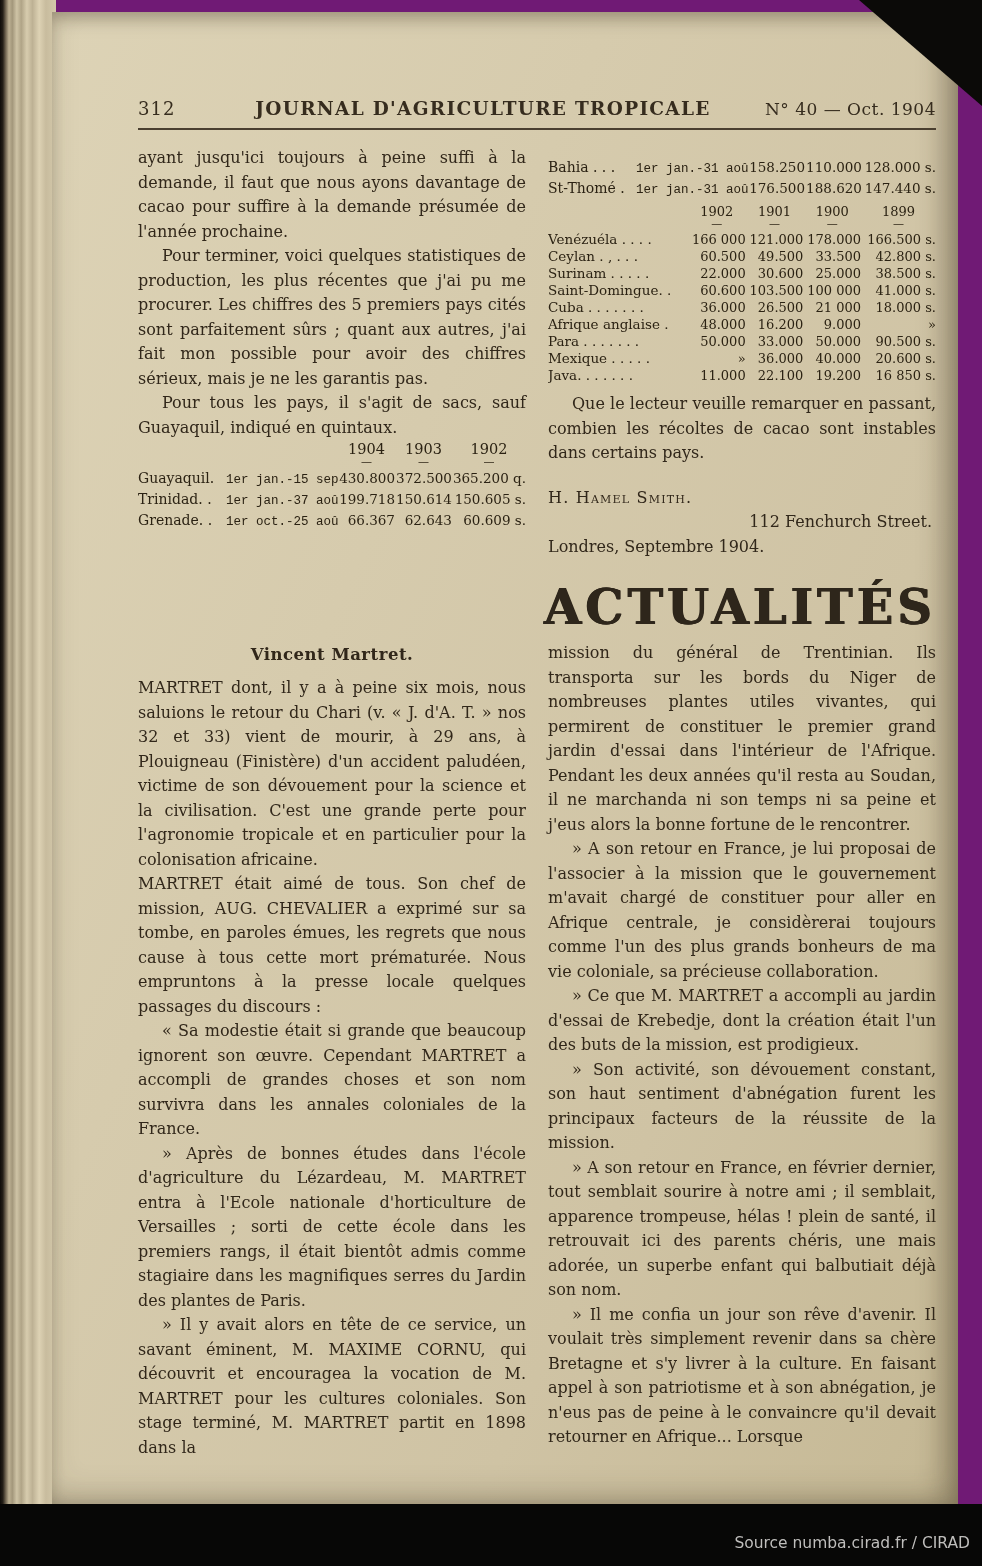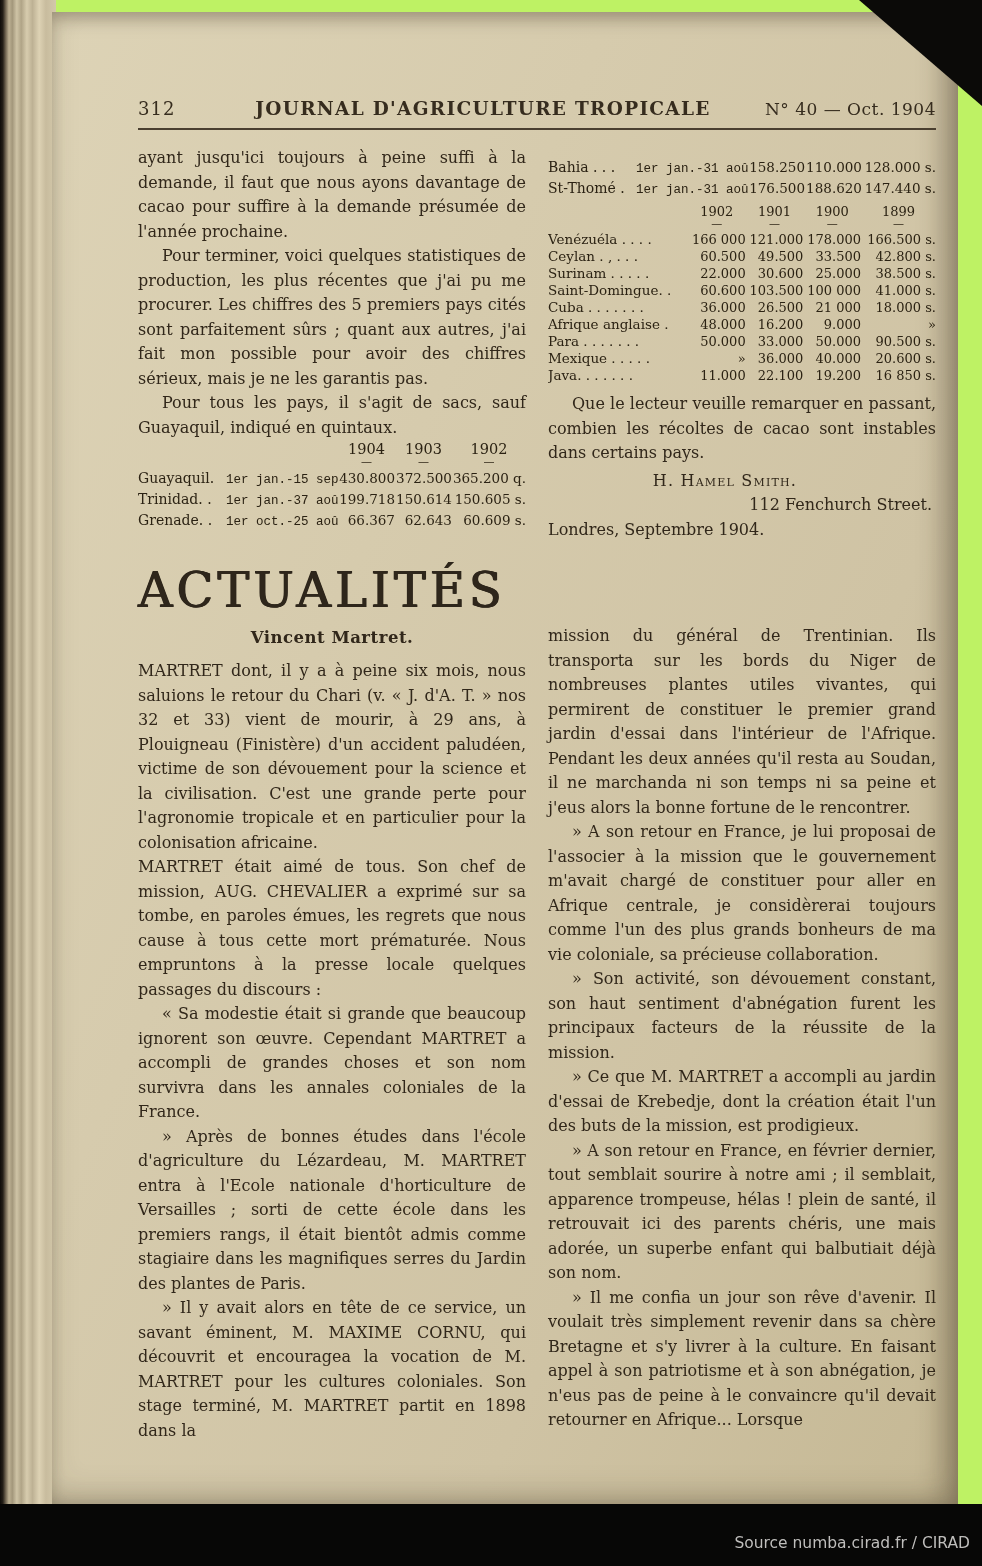--- a/index.html
+++ b/index.html
@@ -1,17 +1,17 @@
 <!DOCTYPE html>
 <html lang="fr"><head>
 <meta charset="utf-8">
 <style>
   * { margin:0; padding:0; box-sizing:border-box; }
   body { background:#000; font-family:"DejaVu Serif","Liberation Serif",serif; }
-  .screen { position:relative; width:982px; height:1566px; background:#bef264; overflow:hidden; }
+  .screen { position:relative; width:982px; height:1566px; background:#701a75; overflow:hidden; }
 
   
   .book-edges { position:absolute; left:0; top:0; bottom:62px; width:56px;
     background:linear-gradient(90deg,#0e0c09 0%,#241f18 5%,#6f6450 10%,#bdb193 16%,#a3977b 22%,#cfc4a6 30%,#b0a487 38%,#d7ccae 48%,#bdb194 58%,#ddd2b4 70%,#c8bc9e 82%,#d3c8aa 100%);
   }
 
   .paper { position:absolute; left:52px; top:12px; right:24px; bottom:62px;
     background:linear-gradient(115deg,#ddd3b6 0%,#d6cbad 35%,#cfc3a4 70%,#c5b894 100%);
     box-shadow: inset -16px 0 26px rgba(35,25,10,.28), inset 0 -12px 30px rgba(60,48,25,.12), inset 0 6px 14px rgba(35,25,10,.16);
     padding:86px 22px 0 86px; color:#31271a; overflow:hidden;
@@ -42,25 +42,25 @@
   .t-head { margin-bottom:3px; }
   .t-head .year { text-align:center; font-size:14.5px; }
   .t-head .year::after { content:"—"; display:block; line-height:9px; font-size:11px; }
 
   .table-c { margin-top:4px; }
   .tc-name { width:140px; font-size:13.5px; white-space:nowrap; overflow:hidden; }
   .table-c .t-row { line-height:17px; }
   .table-c .t-num { font-size:13px; }
 
   .remark { margin-top:8px; }
-  .sig { margin-top:3px; text-align:center; padding-right:34px; font-variant:small-caps; letter-spacing:1.2px; font-size:16px; line-height:24.5px; }
+  .sig { margin-top:20px; text-align:left; padding-right:34px; font-variant:small-caps; letter-spacing:1.2px; font-size:16px; line-height:24.5px; }
   .addr { text-align:right; padding-right:4px; font-size:16px; line-height:24.5px; }
   .dateline { font-size:16px; line-height:24.5px; }
 
-  .section-title { text-align:left; font-size:48px; font-weight:normal; letter-spacing:4px; color:#2e261b;
+  .section-title { text-align:right; font-size:48px; font-weight:bold; letter-spacing:4px; color:#2e261b;
     margin:20px 0 4px; text-shadow:.6px 0 currentColor, -.6px 0 currentColor; }
 
   .article-title { text-align:center; font-size:16.5px; font-weight:bold; letter-spacing:.5px; margin:4px 0 12px; }
   .article-section { margin-top:6px; }
 
   .bottom-bar { position:absolute; left:0; right:0; bottom:0; height:62px; background:#070706;
     display:flex; justify-content:flex-end; align-items:center; padding:16px 12px 0 0; }
   .source-text { color:#bfbebc; font-family:"DejaVu Sans","Liberation Sans",sans-serif; font-size:15.5px; }
 </style>
 </head>
@@ -241,22 +241,22 @@
         <h2 class="article-title">Vincent Martret.</h2>
         <p class="body-p noindent">MARTRET dont, il y a à peine six mois, nous saluions le retour du Chari (v. « J. d'A. T. » nos 32 et 33) vient de mourir, à 29 ans, à Plouigneau (Finistère) d'un accident paludéen, victime de son dévouement pour la science et la civilisation. C'est une grande perte pour l'agronomie tropicale et en particulier pour la colonisation africaine.</p>
         <p class="body-p noindent">MARTRET était aimé de tous. Son chef de mission, AUG. CHEVALIER a exprimé sur sa tombe, en paroles émues, les regrets que nous cause à tous cette mort prématurée. Nous empruntons à la presse locale quelques passages du discours :</p>
         <p class="body-p">« Sa modestie était si grande que beaucoup ignorent son œuvre. Cependant MARTRET a accompli de grandes choses et son nom survivra dans les annales coloniales de la France.</p>
         <p class="body-p">» Après de bonnes études dans l'école d'agriculture du Lézardeau, M. MARTRET entra à l'Ecole nationale d'horticulture de Versailles ; sorti de cette école dans les premiers rangs, il était bientôt admis comme stagiaire dans les magnifiques serres du Jardin des plantes de Paris.</p>
         <p class="body-p">» Il y avait alors en tête de ce service, un savant éminent, M. MAXIME CORNU, qui découvrit et encouragea la vocation de M. MARTRET pour les cultures coloniales. Son stage terminé, M. MARTRET partit en 1898 dans la</p>
       </div>
       <div class="col">
         <p class="body-p noindent">mission du général de Trentinian. Ils transporta sur les bords du Niger de nombreuses plantes utiles vivantes, qui permirent de constituer le premier grand jardin d'essai dans l'intérieur de l'Afrique. Pendant les deux années qu'il resta au Soudan, il ne marchanda ni son temps ni sa peine et j'eus alors la bonne fortune de le rencontrer.</p>
         <p class="body-p">» A son retour en France, je lui proposai de l'associer à la mission que le gouvernement m'avait chargé de constituer pour aller en Afrique centrale, je considèrerai toujours comme l'un des plus grands bonheurs de ma vie coloniale, sa précieuse collaboration.</p>
+        <p class="body-p">» Ce que M. MARTRET a accompli au jardin d'essai de Krebedje, dont la création était l'un des buts de la mission, est prodigieux.</p>
         <p class="body-p">» Son activité, son dévouement constant, son haut sentiment d'abnégation furent les principaux facteurs de la réussite de la mission.</p>
-        <p class="body-p">» Ce que M. MARTRET a accompli au jardin d'essai de Krebedje, dont la création était l'un des buts de la mission, est prodigieux.</p>
         <p class="body-p">» A son retour en France, en février dernier, tout semblait sourire à notre ami ; il semblait, apparence trompeuse, hélas ! plein de santé, il retrouvait ici des parents chéris, une mais adorée, un superbe enfant qui balbutiait déjà son nom.</p>
         <p class="body-p">» Il me confia un jour son rêve d'avenir. Il voulait très simplement revenir dans sa chère Bretagne et s'y livrer à la culture. En faisant appel à son patriotisme et à son abnégation, je n'eus pas de peine à le convaincre qu'il devait retourner en Afrique... Lorsque</p>
       </div>
     </div>
 
   </div>
 
   <div class="corner-tr"></div>
 
   <div class="bottom-bar">

